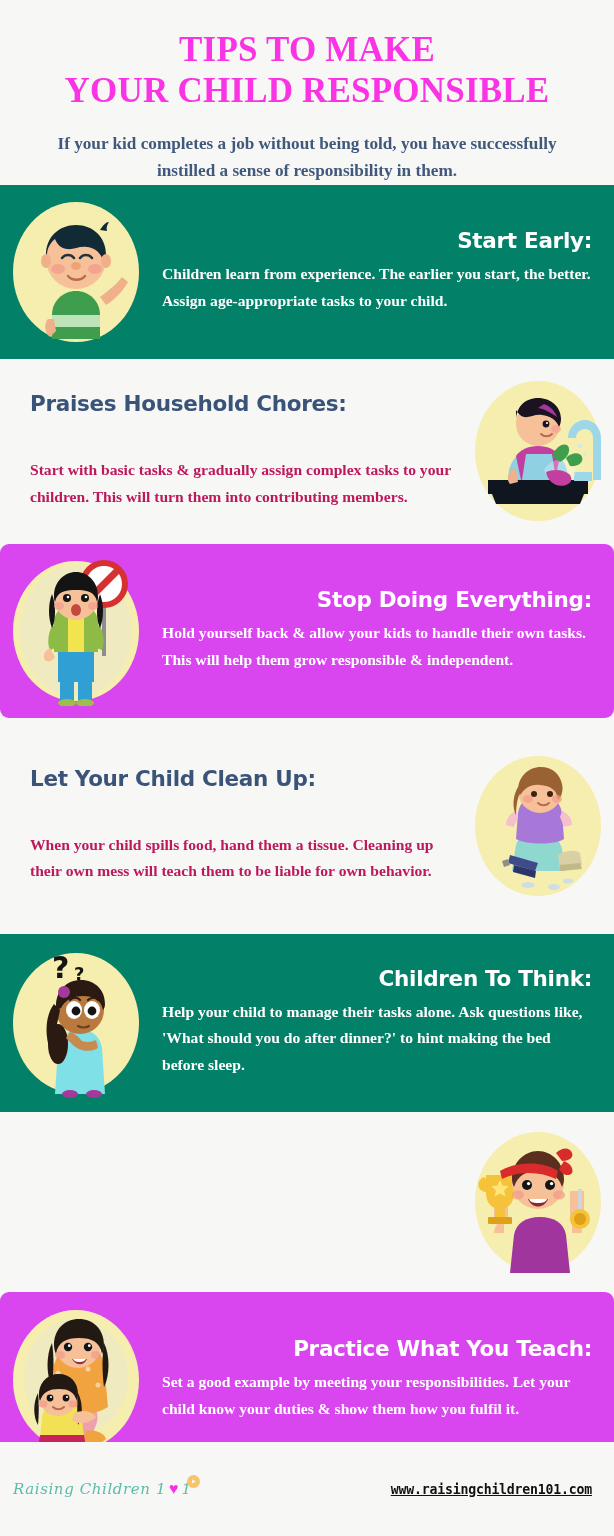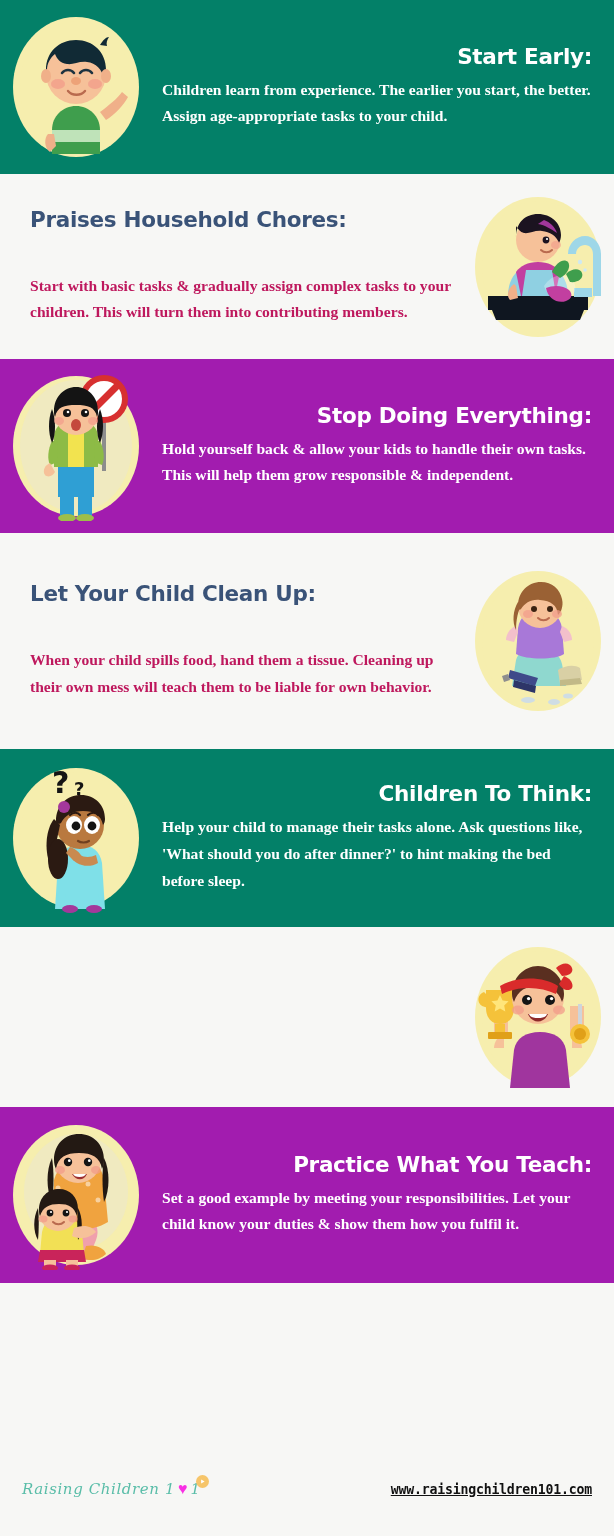--- a/index.html
+++ b/index.html
@@ -49,21 +49,21 @@
   }
 
   
   .section {
     display: flex;
     align-items: center;
     box-sizing: border-box;
     width: 100%;
   }
   .section.green { background: #038068; }
-  .section.pink  { background: #a21caf; }
+  .section.pink  { background: #d946ef; border-radius: 9px; }
   .section.plain { background: #f7f7f5; }
 
   .section.img-left  { flex-direction: row; }
   .section.img-right { flex-direction: row-reverse; }
 
   .illus {
     flex: 0 0 auto;
     width: 152px;
     height: 152px;
     position: relative;
@@ -119,21 +119,21 @@
   .footer {
     position: absolute;
     left: 0;
     bottom: 0;
     width: 100%;
     height: 94px;
     background: #f7f7f5;
     display: flex;
     align-items: center;
     justify-content: space-between;
-    padding: 0 22px 0 22px;
+    padding: 0 22px 0 13px;
     box-sizing: border-box;
   }
   .brand {
     display: flex;
     align-items: center;
     gap: 2px;
   }
   .brand-text {
     font-family: "DejaVu Serif", serif;
     font-style: italic;
@@ -173,20 +173,27 @@
     color: #111111;
     text-decoration: underline;
     letter-spacing: -0.2px;
   }
 </style>
 </head>
 <body>
 
 <div class="page">
 
+  <div class="header">
+    <h1 class="title">
+      <span class="l1">TIPS TO MAKE</span>
+      <span class="l2">YOUR CHILD RESPONSIBLE</span>
+    </h1>
+    <p class="subtitle">If your kid completes a job without being told, you have successfully instilled a sense of responsibility in them.</p>
+  </div>
 
   <div class="section green img-left on-dark" style="height:174px">
     <div class="illus">
       <div class="oval"></div>
       <svg viewBox="0 0 136 150" xmlns="http://www.w3.org/2000/svg" aria-hidden="true">
         <ellipse cx="68" cy="75" rx="56" ry="66" fill="#f6eeae"></ellipse>
         <path d="M44 118c0-14 11-24 24-24s24 10 24 24v24H44z" fill="#3f9e4d"></path>
         <rect x="44" y="118" width="48" height="12" fill="#bfe3b9"></rect>
         <path d="M40 122c-4 4-4 14 2 18l6-6-2-12z" fill="#f0b089"></path>
         <path d="M92 100c8-6 18-14 22-20l6 5c-4 8-14 18-22 23z" fill="#f0b089"></path>

